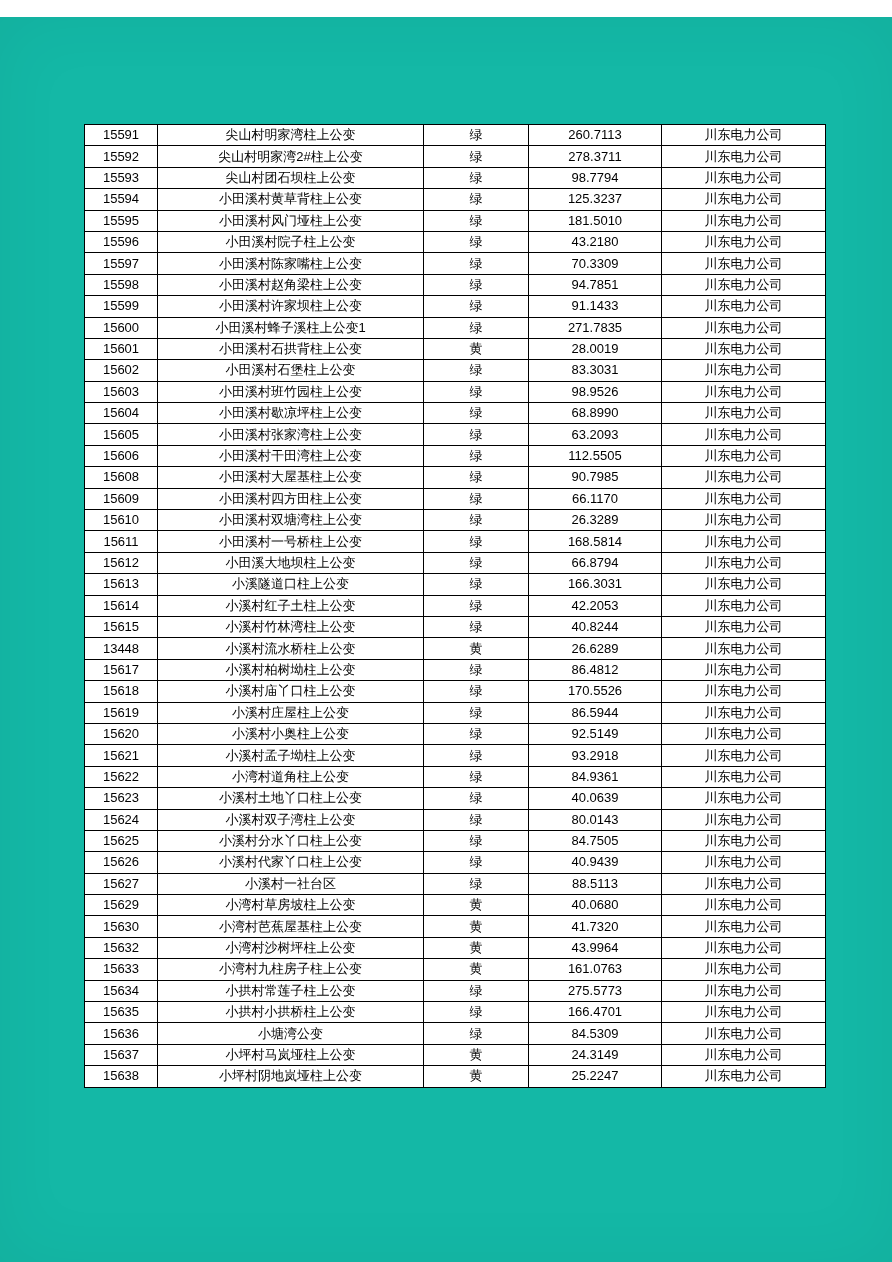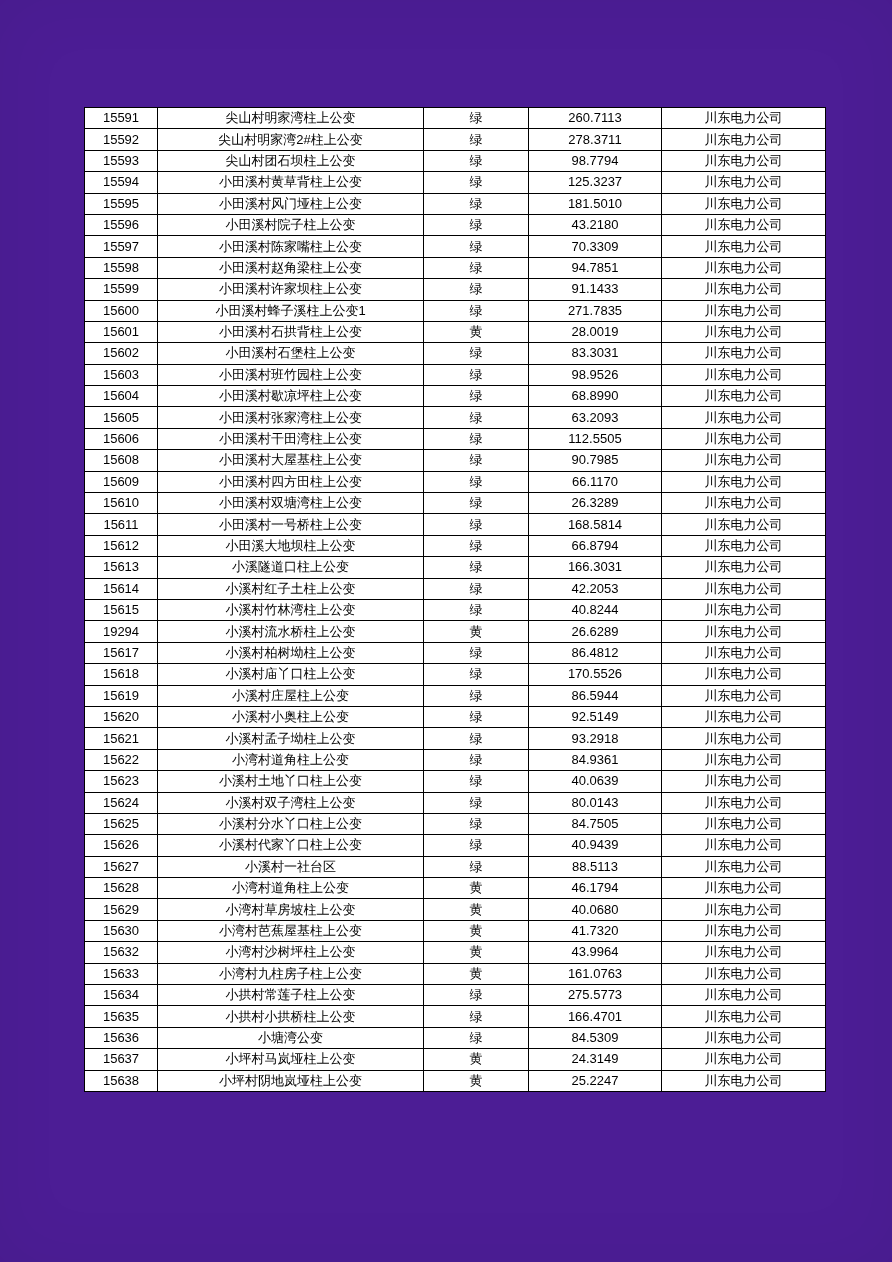--- a/index.html
+++ b/index.html
@@ -10,22 +10,23 @@
     width: 892px;
     height: 1262px;
     background: #ffffff;
     font-family: "Liberation Sans", "DejaVu Sans", sans-serif;
     position: relative;
     overflow: hidden;
   }
   .page {
     position: absolute;
     inset: 0;
-    background: #4c1d95;
+    background: #14b8a6;
     box-shadow: inset 0 0 70px rgba(0,0,0,0.05);
+    margin-top: 17px;
   }
   table.data-table {
     position: absolute;
     left: 84px;
     top: 107px;
     width: 716px;
     border-collapse: collapse;
     table-layout: fixed;
     background: #ffffff;
   }
@@ -215,21 +216,21 @@
           <td class="col-company">川东电力公司</td>
         </tr>
         <tr>
           <td class="col-id">15615</td>
           <td class="col-name">小溪村竹林湾柱上公变</td>
           <td class="col-status">绿</td>
           <td class="col-value">40.8244</td>
           <td class="col-company">川东电力公司</td>
         </tr>
         <tr>
-          <td class="col-id">19294</td>
+          <td class="col-id">13448</td>
           <td class="col-name">小溪村流水桥柱上公变</td>
           <td class="col-status">黄</td>
           <td class="col-value">26.6289</td>
           <td class="col-company">川东电力公司</td>
         </tr>
         <tr>
           <td class="col-id">15617</td>
           <td class="col-name">小溪村柏树坳柱上公变</td>
           <td class="col-status">绿</td>
           <td class="col-value">86.4812</td>
@@ -296,27 +297,20 @@
           <td class="col-name">小溪村代家丫口柱上公变</td>
           <td class="col-status">绿</td>
           <td class="col-value">40.9439</td>
           <td class="col-company">川东电力公司</td>
         </tr>
         <tr>
           <td class="col-id">15627</td>
           <td class="col-name">小溪村一社台区</td>
           <td class="col-status">绿</td>
           <td class="col-value">88.5113</td>
-          <td class="col-company">川东电力公司</td>
-        </tr>
-        <tr>
-          <td class="col-id">15628</td>
-          <td class="col-name">小湾村道角柱上公变</td>
-          <td class="col-status">黄</td>
-          <td class="col-value">46.1794</td>
           <td class="col-company">川东电力公司</td>
         </tr>
         <tr>
           <td class="col-id">15629</td>
           <td class="col-name">小湾村草房坡柱上公变</td>
           <td class="col-status">黄</td>
           <td class="col-value">40.0680</td>
           <td class="col-company">川东电力公司</td>
         </tr>
         <tr>

